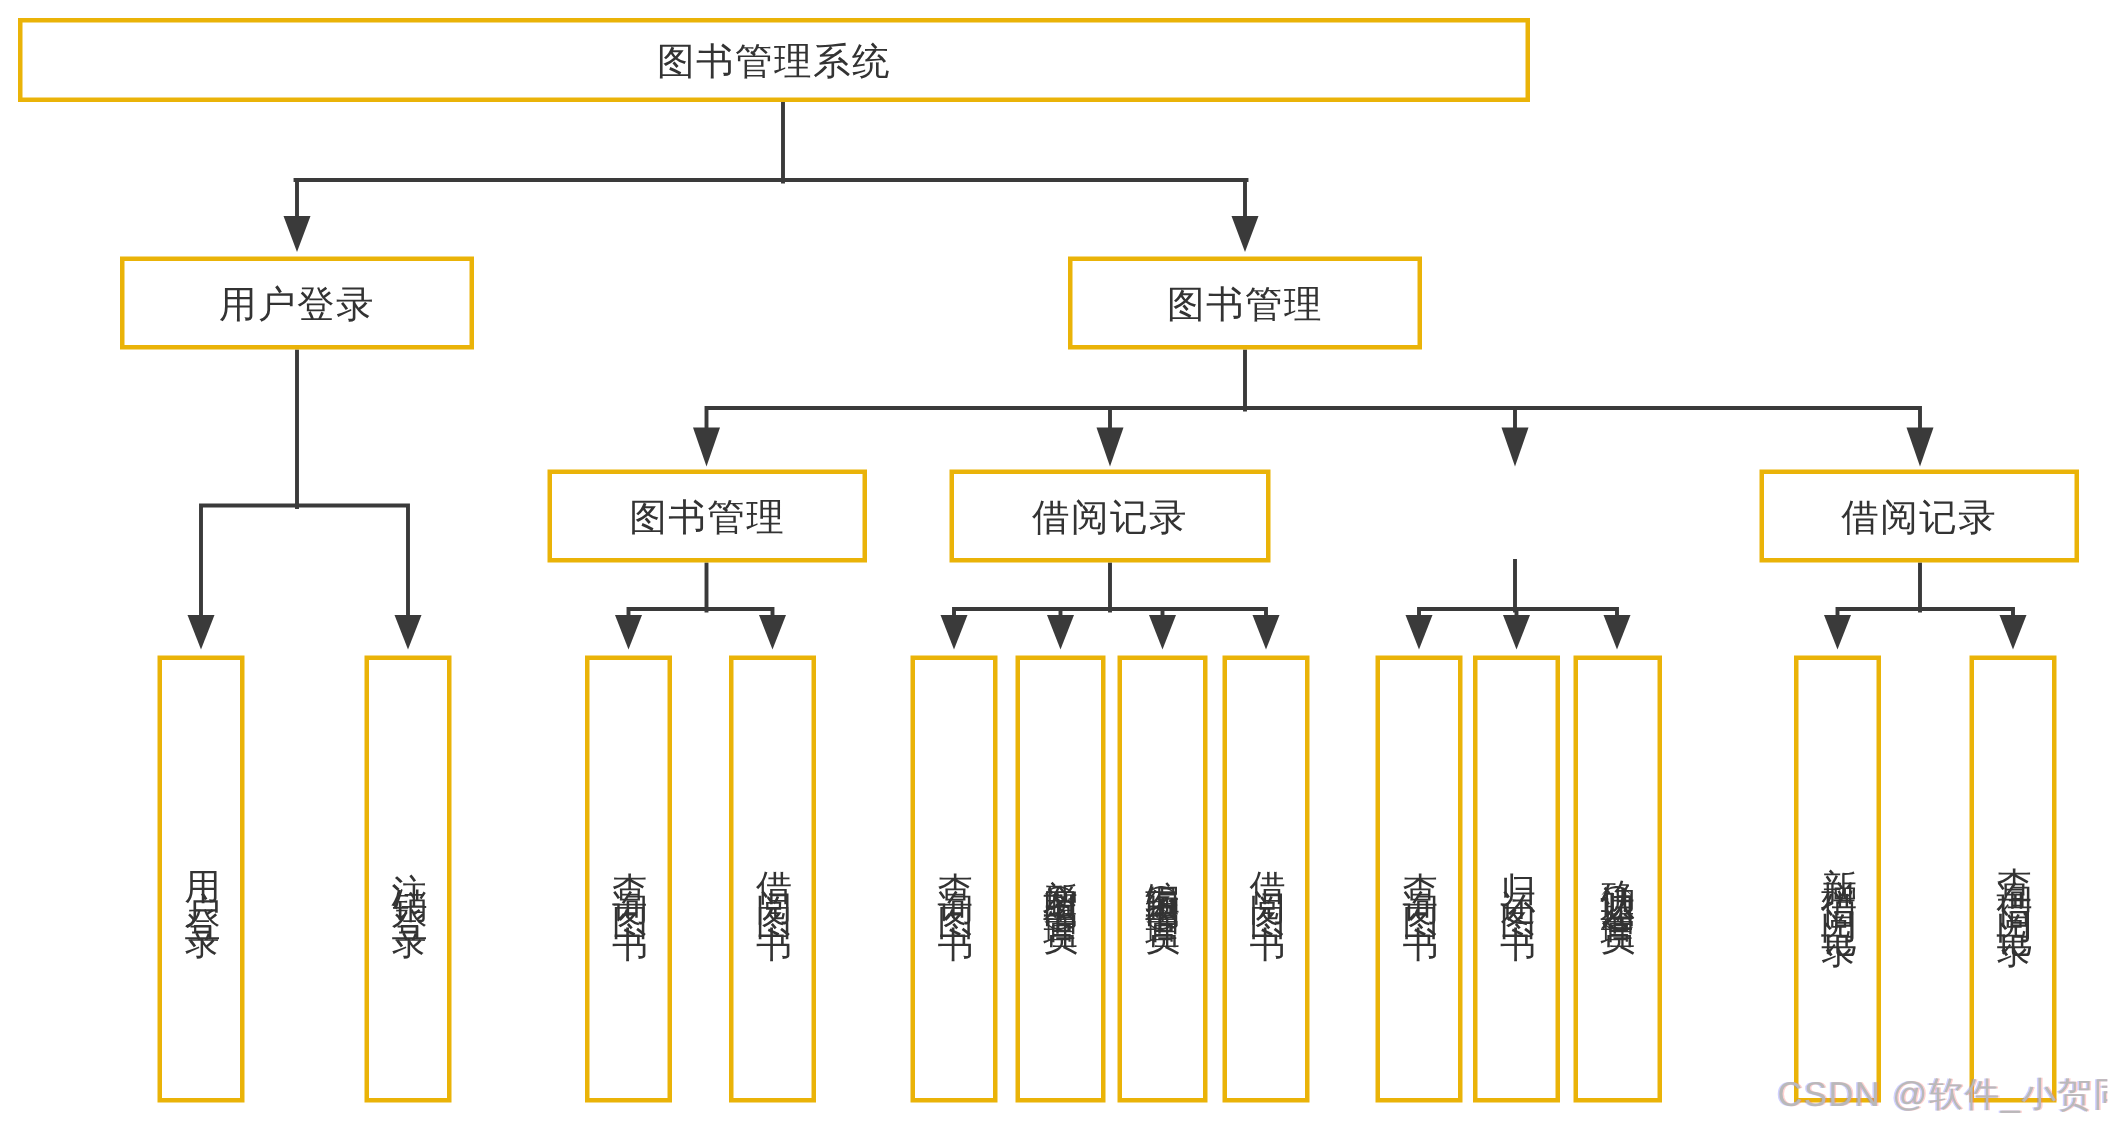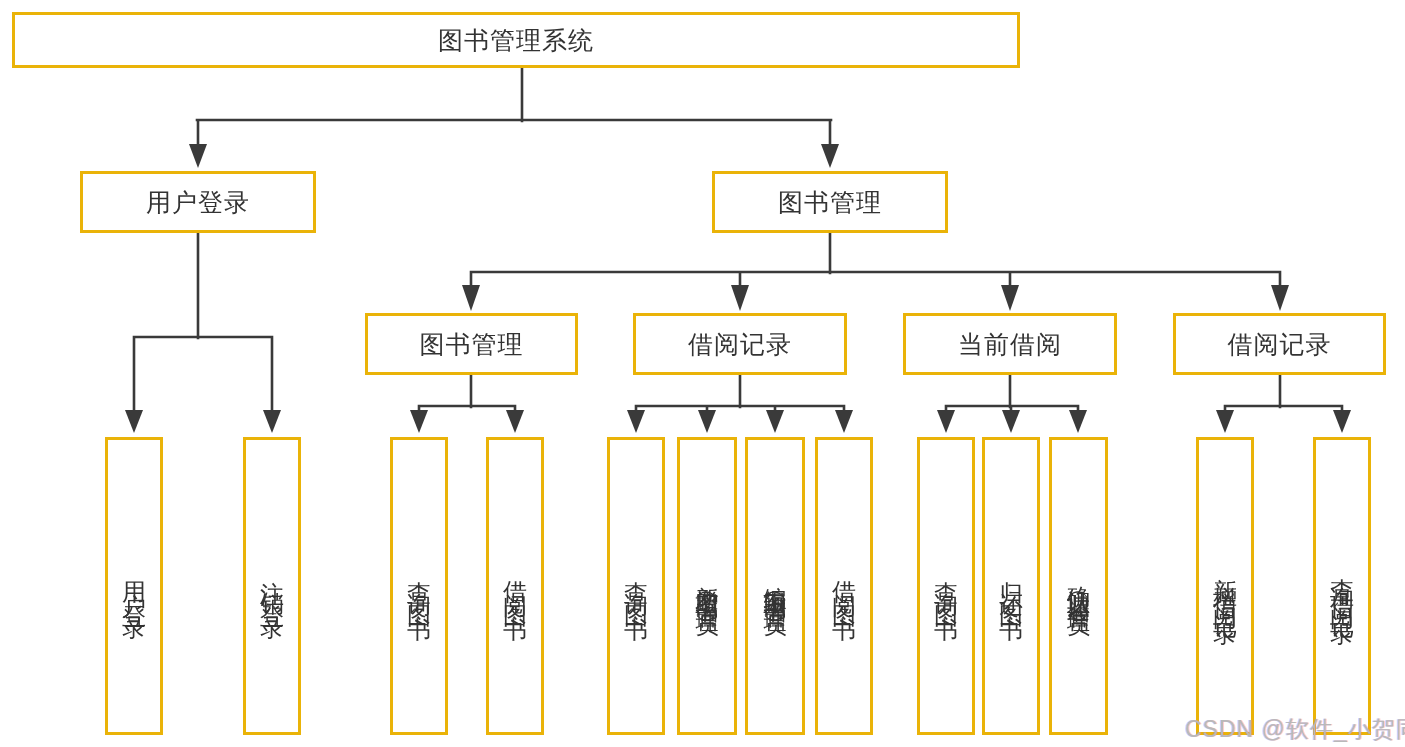--- a/index.html
+++ b/index.html
@@ -112,23 +112,20 @@
   <div class="box hbox" style="left:712px; top:171px; width:236px; height:62px;text-align:right;">
     <span>图书管理</span>
   </div>
 
   <div class="box hbox" style="left:365px; top:313px; width:213px; height:62px;">
     <span>图书管理</span>
   </div>
   <div class="box hbox" style="left:633px; top:313px; width:214px; height:62px;">
     <span>借阅记录</span>
   </div>
-  <div class="box hbox" style="left:903px; top:313px; width:214px; height:62px;">
-    <span>当前借阅</span>
-  </div>
   <div class="box hbox" style="left:1173px; top:313px; width:213px; height:62px;">
     <span>借阅记录</span>
   </div>
 
   <div class="box vbox" style="left:105px;">
     <span class="vtext">用户登录</span>
   </div>
   <div class="box vbox" style="left:243px;">
     <span class="vtext">注销登录</span>
   </div>

